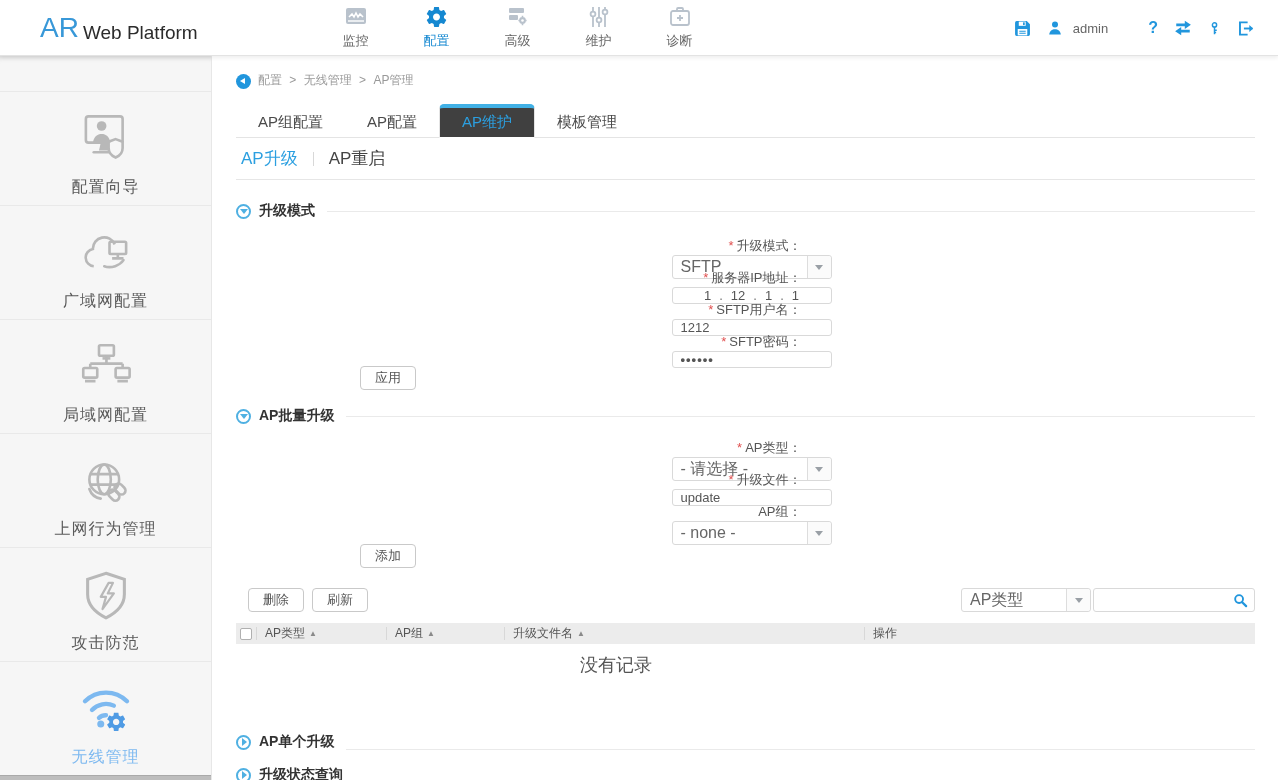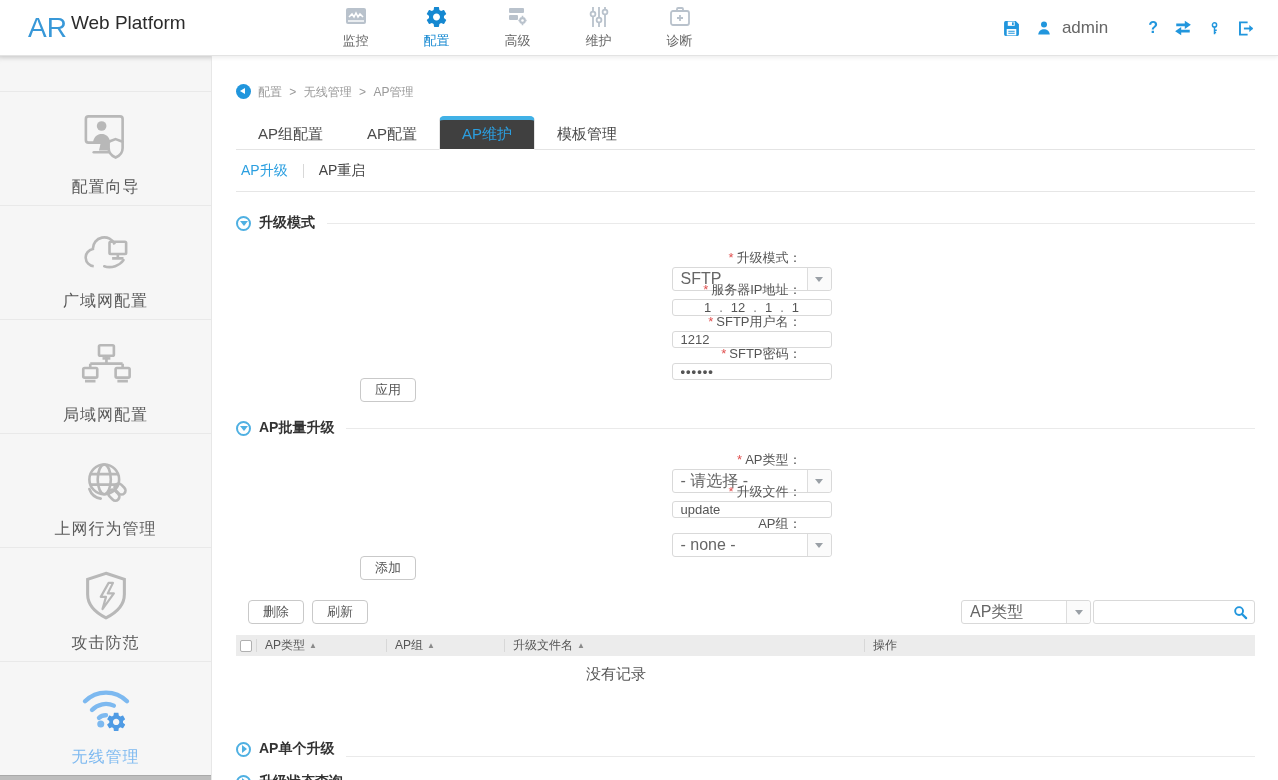--- a/index.html
+++ b/index.html
@@ -7,65 +7,65 @@
   body {
     font-family: "Liberation Sans", "DejaVu Sans", sans-serif;
     background:#fff; color:#555; overflow:hidden; position:relative;
   }
   
   .topbar {
     position:absolute; top:0; left:0; width:1278px; height:56px;
     background:#fff; border-bottom:1px solid #e3e3e3;
     box-shadow:0 2px 4px rgba(0,0,0,.07); z-index:10;
   }
-  .logo { position:absolute; left:28px; top:12px; display:flex; align-items:flex-start; }
+  .logo { position:absolute; left:40px; top:12px; display:flex; align-items:flex-end; }
   .logo .ar { font-size:28px; color:#3898d8; letter-spacing:0; }
   .logo .rest { font-size:19px; color:#2b2b2b; margin-left:4px; }
   .mainnav { position:absolute; left:315px; top:5px; display:flex; }
   .nav-item { width:81px; height:48px; display:flex; flex-direction:column; align-items:center; cursor:pointer; }
   .nav-item svg { height:24px; }
   .nav-item .nav-label { font-size:13px; color:#666; margin-top:3px; }
   .nav-item.active .nav-label { color:#1588d1; }
   .userarea { position:absolute; right:24px; top:0; height:56px; display:flex; align-items:center; }
   .uicon { margin-left:16px; display:flex; align-items:center; cursor:pointer; }
-  .uname { font-size:17px; color:#666; margin-left:10px; }
+  .uname { font-size:13px; color:#666; margin-left:10px; }
   .help-q { font-size:16px; font-weight:bold; color:#2196dd; margin-left:40px; cursor:pointer; }
   
   .sidebar {
     position:absolute; left:0; top:56px; width:212px; height:724px;
     background:#f6f6f6; border-right:1px solid #e7e7e7; padding-top:35px;
     box-shadow: inset 0 7px 7px -7px rgba(0,0,0,.18);
   }
   .side-item {
     height:114px; border-top:1px solid #e9e9e9; display:flex; flex-direction:column;
     align-items:center; padding-top:20px; cursor:pointer;
   }
   .side-item svg { height:56px; }
   .side-label { font-size:16px; color:#5a5a5a; margin-top:9px; letter-spacing:1px; }
   .side-item.active .side-label { color:#7db9f0; }
   .side-bottom-strip { height:5px; background:#bdbdbd; border-top:1px solid #a9a9a9; }
   
   .content { position:absolute; left:212px; top:56px; width:1066px; height:724px; background:#fff; padding:0 23px 0 24px; }
   
-  .breadcrumb { margin-top:28px; display:flex; align-items:flex-start; }
+  .breadcrumb { margin-top:16px; display:flex; align-items:flex-end; }
   .bc-back { width:15px; height:15px; border-radius:50%; background:#2196dd; position:relative; cursor:pointer; }
   .bc-back::after { content:""; position:absolute; left:4px; top:4px; border:3.5px solid transparent; border-right:5px solid #fff; border-left:none; }
   .bc-text { font-size:12px; color:#999; margin-left:7px; }
   .bc-text span { cursor:pointer; }
   .bc-sep { margin:0 4px; cursor:default !important; }
   
   .tabs { margin-top:15px; display:flex; align-items:flex-end; border-bottom:1px solid #e4e4e4; height:34px; padding-left:0; }
   .tab { padding:0 22px; font-size:15px; color:#4a4a4a; height:30px; line-height:30px; cursor:pointer; }
   .tab.active {
     color:#2b9fe0; background:#404040; height:34px; line-height:27px;
     border:1px solid #e4e4e4; border-bottom:1px solid #fff;
     border-top:4px solid #41b1e6; border-radius:5px 5px 0 0; margin-bottom:-1px;
   }
   .subtabs { display:flex; align-items:center; height:42px; border-bottom:1px solid #e6e6e6; padding-left:5px; }
-  .subtab { font-size:14px; color:#444; cursor:pointer; }
+  .subtab { font-size:17px; color:#444; cursor:pointer; }
   .subtab.active { color:#2b9fe0; }
   .subtab-sep { width:1px; height:14px; background:#d8d8d8; margin:0 15px; }
   
   .section-head { display:flex; align-items:center; }
   .sec-icon { width:15px; height:15px; border:2px solid #4fb0e2; border-radius:50%; position:relative; flex:none; cursor:pointer; }
   .sec-icon.down::after { content:""; position:absolute; left:1.5px; top:3.5px; border:4px solid transparent; border-top:5px solid #4fb0e2; }
   .sec-icon.right::after { content:""; position:absolute; left:3.5px; top:1.5px; border:4px solid transparent; border-left:5px solid #4fb0e2; }
   .sec-title { font-size:14px; font-weight:bold; color:#333; margin-left:8px; white-space:nowrap; }
   .sec-line { flex:1; height:1px; background:#eaeaea; margin-left:12px; }
   .section-head.collapsed .sec-line { align-self:flex-end; margin-bottom:1px; }
@@ -93,21 +93,21 @@
   .filter-select { width:130px; }
   .search-box { width:162px; height:24px; border:1px solid #d9d9d9; border-radius:3px; margin-left:2px; position:relative; }
   .search-box input { border:none; outline:none; width:130px; height:20px; margin:1px 0 0 6px; font-size:13px; color:#555; }
   .search-icon { position:absolute; right:6px; top:4px; cursor:pointer; }
   .grid-head { margin-top:11px; display:flex; background:#ececec; height:21px; align-items:center; font-size:12px; color:#555; }
   .gh-cb { width:20px; display:flex; justify-content:center; align-items:center; }
   .cb { width:12px; height:12px; background:#fff; border:1px solid #b0b0b0; border-radius:2px; cursor:pointer; }
   .gh { padding-left:8px; border-left:1px solid #d8d8d8; height:13px; line-height:13px; white-space:nowrap; }
   .gh1 { width:130px; } .gh2 { width:118px; } .gh3 { width:360px; } .gh4 { flex:1; }
   .sort { font-size:8px; color:#8a8a8a; margin-left:4px; vertical-align:1px; }
-  .empty-row { width:760px; text-align:center; margin-top:9px; font-size:15px; color:#555; }
+  .empty-row { width:760px; text-align:center; margin-top:9px; font-size:18px; color:#555; }
   .mt-sec1 { margin-top:22px; }
   .mt-sec2 { margin-top:17px; }
   .mt-collapse1 { margin-top:56px; }
   .mt-collapse2 { margin-top:15px; }
   .row1 { margin-top:17px; }
 </style>
 </head>
 <body>
 
 <header class="topbar">

